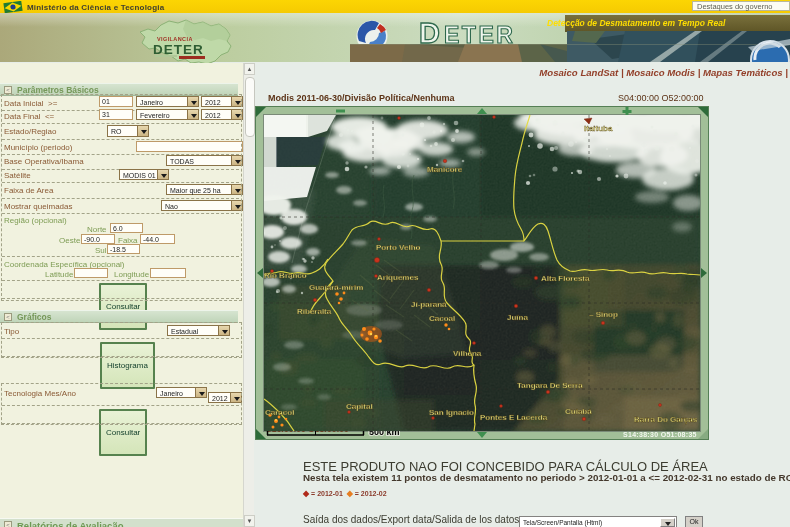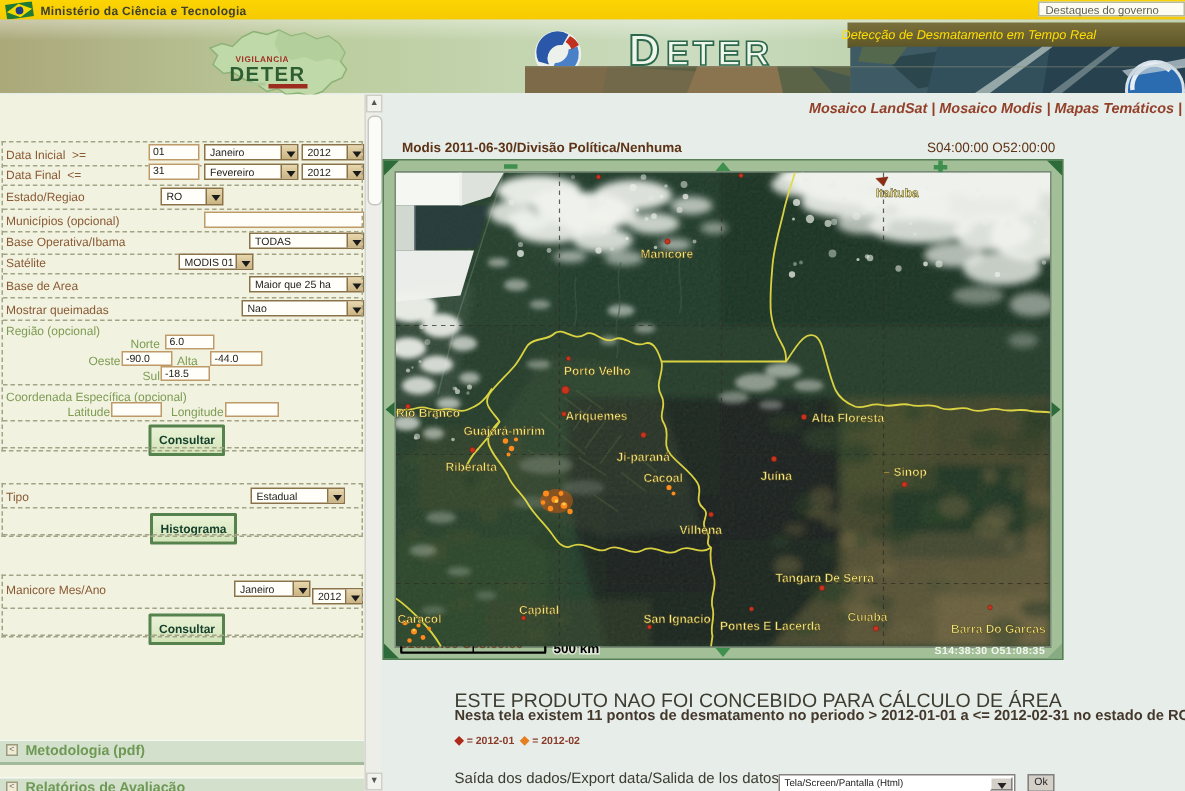--- a/index.html
+++ b/index.html
@@ -20,21 +20,21 @@
 .sbar .ic,.bigbar .ic{position:absolute;left:4px;top:2px;width:8px;height:8px;background:#EFEBD4;border:1px solid #9A9A7E;font-size:6px;line-height:6px;color:#777;text-align:center;font-weight:normal}
 .sbar .t{margin-left:17px}
 .lab{font-size:8px;color:#8A5A35;position:absolute}
 .glab{font-size:8px;color:#7E9C54;position:absolute}
 .inp{position:absolute;background:#FFFEF8;border:1px solid #BE9A68;font-size:7px;color:#222;padding:1px 2px;line-height:8px}
 .sel{position:absolute;background:#FFFEF8;border:1px solid #8A7348;font-size:7px;color:#222;line-height:9px}
 .sel .tx{position:absolute;left:3px;top:1px;white-space:nowrap}
 .sel .ab{position:absolute;right:0;top:0;bottom:0;width:11px;background:linear-gradient(#E7D7AE,#CBB483);border-left:1px solid #8A7348;text-align:center}
 .sel .ab:after{content:"";position:absolute;left:2.5px;top:3.5px;border:3px solid transparent;border-top:4px solid #1a1a1a}
 .dash{position:absolute;left:2px;width:237px;border-top:1px dashed #A3A388}
-.btn{position:absolute;background:linear-gradient(#E9F2D6,#D4E5B9);border:2px solid #56824E;color:#14402C;font-weight:bold;font-size:8px;padding:4px 5px;border-radius:1px}
+.btn{position:absolute;background:linear-gradient(#E9F2D6,#D4E5B9);border:2px solid #56824E;color:#14402C;font-weight:normal;font-size:8px;padding:17px 5px;border-radius:1px}
 .bigbar{position:relative;width:243px;background:#D3E0CC;border-top:1px solid #F6F9F2;border-bottom:2px solid #A3B99C;font-size:9.5px;font-weight:bold;color:#6E9954;padding:2px 0 2px 17px;line-height:10px}
 #vscroll{position:absolute;left:243px;top:63px;width:11px;height:464px;background:#EDEEE8;border-left:1px solid #D5D6CE}
 .varr{position:absolute;left:0;width:11px;height:12px;background:#F2F3ED;border:1px solid #CDCEC6;font-size:6px;color:#555;text-align:center;line-height:11px}
 #vthumb{position:absolute;left:0.5px;top:14px;width:10px;height:60px;background:#FBFBF8;border:1px solid #C6C7BF;border-radius:4px}
 #mapframe{position:absolute;left:255px;top:106px;width:454px;height:334px;background:#A2BF98;border:1px solid #557F55}
 #botleftcoord{position:absolute;left:266px;top:424px;font-size:8.5px;font-weight:bold;color:#6B4226}
 #btxt1{position:absolute;left:303px;top:459px;font-size:13px;color:#3C3C30;white-space:nowrap}
 #btxt2{position:absolute;left:303px;top:472px;font-size:9.8px;font-weight:bold;color:#44382C;white-space:nowrap}
 #legln{position:absolute;left:303px;top:489px;font-size:7px;font-weight:bold;color:#8B3A2A;white-space:nowrap}
 #saida{position:absolute;left:303px;top:514px;font-size:10px;color:#3C3C30;white-space:nowrap}
@@ -68,21 +68,21 @@
   <circle cx="17" cy="17" r="15.5" fill="#EFF4F2" opacity=".9"></circle>
   <path d="M4,22 A14,14 0 0 1 24,4 L20,11 A9,9 0 0 0 11,24 Z" fill="#2B57A8"></path>
   <path d="M30,12 A14,14 0 0 1 12,30 L15,23 A9,9 0 0 0 24,14 Z" fill="#4A80C8"></path>
   <path d="M25,5 A15,15 0 0 1 31,11 L26,14 A9,9 0 0 0 22,9 Z" fill="#C03020"></path>
  </svg>
  <svg class="abs" style="left:415px;top:3px" width="150" height="30" viewBox="0 0 150 30">
   <text x="4" y="27" font-size="29" fill="#EFF6EC" stroke="#2E684C" stroke-width="1.3" font-weight="bold">D</text>
   <text x="29" y="27" font-size="23" fill="#EFF6EC" stroke="#2E684C" stroke-width="1.1" font-weight="bold" letter-spacing="2.5">ETER</text>
  </svg>
  <div class="abs" style="left:565px;top:2px;width:225px;height:17px;background:linear-gradient(#79703C,#5E5526);"></div>
- <div class="abs" style="left:561px;top:5px;font-size:8.5px;font-weight:normal;font-style:italic;color:#FFDE00;white-space:nowrap">Detecção de Desmatamento em Tempo Real</div>
+ <div class="abs" style="left:547px;top:5px;font-size:8.5px;font-weight:bold;font-style:italic;color:#FFDE00;white-space:nowrap">Detecção de Desmatamento em Tempo Real</div>
  <svg class="abs" style="left:350px;top:18px" width="440" height="31" viewBox="0 0 440 31">
   <polygon points="0,13 217,13 217,0 440,0 440,31 0,31" fill="#5E6044"></polygon>
   <g>
    <polygon points="0,13 60,13 55,31 0,31" fill="#7C6A48"></polygon>
    <polygon points="55,13 120,17 110,31 52,31" fill="#72684A"></polygon>
    <polygon points="115,13 170,13 175,31 108,31" fill="#8A7450"></polygon>
    <polygon points="168,13 217,13 217,31 172,31" fill="#5C6448"></polygon>
    <polygon points="190,13 217,20 217,31 205,31" fill="#46584E"></polygon>
    <polygon points="217,0 280,0 270,31 217,31" fill="#3E5A64"></polygon>
    <polygon points="240,8 285,2 300,22 262,28" fill="#2C464E"></polygon>
@@ -95,20 +95,23 @@
    <circle cx="420" cy="29" r="19" fill="#2B6CB0" stroke="#D8E2EA" stroke-width="2"></circle>
    <path d="M405,29 A15,15 0 0 1 430,16" stroke="#E8EEF4" stroke-width="3" fill="none"></path>
    <polygon points="398,16 440,8 440,14 402,20" fill="#C8D4DC" opacity=".7"></polygon>
   </g>
  </svg>
 </div>
 <div id="navrow">Mosaico LandSat | Mosaico Modis | Mapas Temáticos |</div>
 <div id="maptitle">Modis 2011-06-30/Divisão Política/Nenhuma</div>
 <div id="mapcoord">S04:00:00 O52:00:00</div>
 <div id="sidebar">
+ <div style="position:absolute;top:20px;left:0;width:243px">
+  <div class="sbar"><span class="ic">&lt;</span><span class="t">Parâmetros Básicos</span></div>
+ </div>
  <div class="lab" style="left:4px;top:36px">Data Inicial &nbsp;&gt;=</div>
  <div class="inp" style="left:99px;top:33px;width:34px;height:11px">01</div>
  <div class="sel" style="left:136px;top:33px;width:63px;height:11px">
       <span class="tx">Janeiro</span>
       <span class="ab"></span>
     </div>
  <div class="sel" style="left:201px;top:33px;width:42px;height:11px">
       <span class="tx">2012</span>
       <span class="ab"></span>
     </div>
@@ -123,88 +126,88 @@
       <span class="tx">2012</span>
       <span class="ab"></span>
     </div>
  <div class="dash" style="top:60px"></div>
  <div class="lab" style="left:4px;top:64px">Estado/Regiao</div>
  <div class="sel" style="left:107px;top:62px;width:42px;height:12px">
       <span class="tx">RO</span>
       <span class="ab"></span>
     </div>
  <div class="dash" style="top:76px"></div>
- <div class="lab" style="left:4px;top:80px">Municípios (opcional)</div>
+ <div class="lab" style="left:4px;top:80px">Município (periodo)</div>
  <div class="inp" style="left:136px;top:78px;width:107px;height:11px"></div>
  <div class="dash" style="top:91px"></div>
  <div class="lab" style="left:4px;top:94px">Base Operativa/Ibama</div>
  <div class="sel" style="left:166px;top:92px;width:77px;height:11px">
       <span class="tx">TODAS</span>
       <span class="ab"></span>
     </div>
  <div class="dash" style="top:106px"></div>
  <div class="lab" style="left:4px;top:108px">Satélite</div>
  <div class="sel" style="left:119px;top:106px;width:50px;height:11px">
       <span class="tx">MODIS 01</span>
       <span class="ab"></span>
     </div>
  <div class="dash" style="top:119px"></div>
- <div class="lab" style="left:4px;top:123px">Base de Area</div>
+ <div class="lab" style="left:4px;top:123px">Faixa de Area</div>
  <div class="sel" style="left:166px;top:121px;width:77px;height:11px">
       <span class="tx">Maior que 25 ha</span>
       <span class="ab"></span>
     </div>
  <div class="dash" style="top:135px"></div>
  <div class="lab" style="left:4px;top:139px">Mostrar queimadas</div>
  <div class="sel" style="left:161px;top:137px;width:82px;height:11px">
       <span class="tx">Nao</span>
       <span class="ab"></span>
     </div>
  <div class="dash" style="top:150px"></div>
  <div class="glab" style="left:4px;top:153px">Região (opcional)</div>
  <div class="glab" style="left:87px;top:162px">Norte</div>
  <div class="inp" style="left:110px;top:160px;width:33px;height:10px">6.0</div>
  <div class="glab" style="left:59px;top:173px">Oeste</div>
  <div class="inp" style="left:81px;top:171px;width:34px;height:10px">-90.0</div>
- <div class="glab" style="left:118px;top:173px">Alta</div>
+ <div class="glab" style="left:118px;top:173px">Faixa</div>
  <div class="inp" style="left:140px;top:171px;width:35px;height:10px">-44.0</div>
  <div class="glab" style="left:95px;top:183px">Sul</div>
  <div class="inp" style="left:107px;top:181px;width:33px;height:10px">-18.5</div>
  <div class="dash" style="top:193px"></div>
  <div class="glab" style="left:4px;top:197px">Coordenada Específica (opcional)</div>
  <div class="glab" style="left:45px;top:207px">Latitude</div>
  <div class="inp" style="left:74px;top:205px;width:34px;height:10px"></div>
  <div class="glab" style="left:114px;top:207px">Longitude</div>
  <div class="inp" style="left:150px;top:205px;width:36px;height:10px"></div>
  <div class="dash" style="top:217px"></div>
  <div class="btn" style="left:99px;top:220px">Consultar</div>
  <div class="dash" style="top:235px"></div>
+ <div style="position:absolute;top:247px;left:0;width:243px">
+  <div class="sbar"><span class="ic">&lt;</span><span class="t">Gráficos</span></div>
+ </div>
  <div class="lab" style="left:4px;top:264px">Tipo</div>
  <div class="sel" style="left:167px;top:262px;width:63px;height:11px">
       <span class="tx">Estadual</span>
       <span class="ab"></span>
     </div>
  <div class="dash" style="top:275px"></div>
  <div class="btn" style="left:100px;top:279px">Histograma</div>
  <div class="dash" style="top:293px"></div>
- <div class="lab" style="left:4px;top:326px">Manicore Mes/Ano</div>
+ <div class="lab" style="left:4px;top:326px">Tecnologia Mes/Ano</div>
  <div class="sel" style="left:156px;top:324px;width:51px;height:11px">
       <span class="tx">Janeiro</span>
       <span class="ab"></span>
     </div>
  <div class="sel" style="left:208px;top:329px;width:34px;height:11px">
       <span class="tx">2012</span>
       <span class="ab"></span>
     </div>
  <div class="dash" style="top:342px"></div>
  <div class="btn" style="left:99px;top:346px">Consultar</div>
  <div class="dash" style="top:360px"></div>
- <div style="position:absolute;top:430px;left:0;width:243px">
-  <div class="bigbar"><span class="ic">&lt;</span>Metodologia (pdf)</div>
- </div>
  <div style="position:absolute;top:455px;left:0;width:243px">
   <div class="bigbar" style="border-bottom:none"><span class="ic">&lt;</span>Relatórios de Avaliação</div>
  </div>
  <div style="position:absolute;left:1px;top:31px;width:241px;height:207px;border:1px dashed #A3A388;pointer-events:none"></div>
  <div style="position:absolute;left:1px;top:259px;width:241px;height:36px;border:1px dashed #A3A388;pointer-events:none"></div>
  <div style="position:absolute;left:1px;top:320px;width:241px;height:42px;border:1px dashed #A3A388;pointer-events:none"></div>
 </div>
 <div id="vscroll">
  <div class="varr" style="top:0">▲</div>
  <div id="vthumb"></div>

